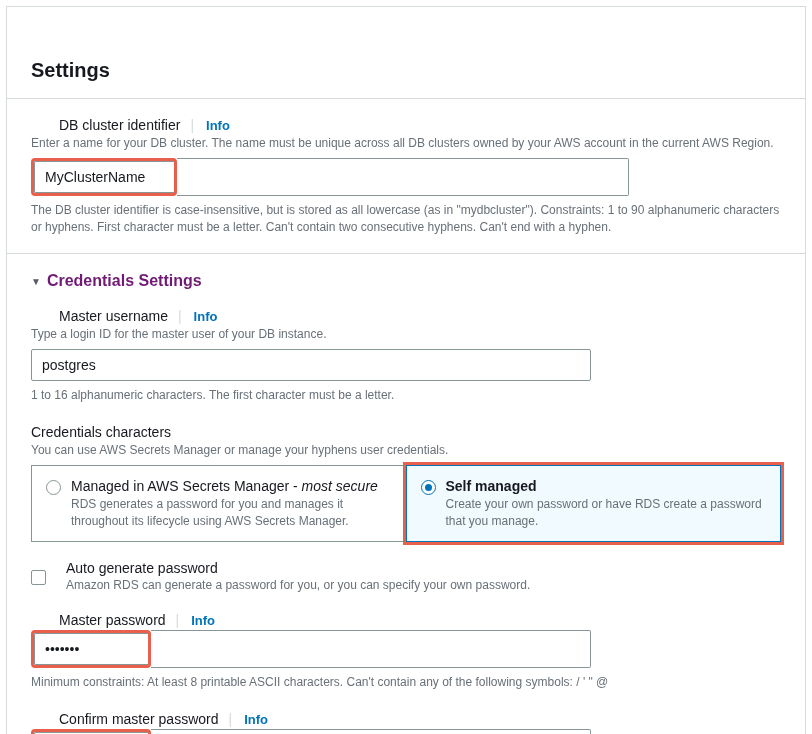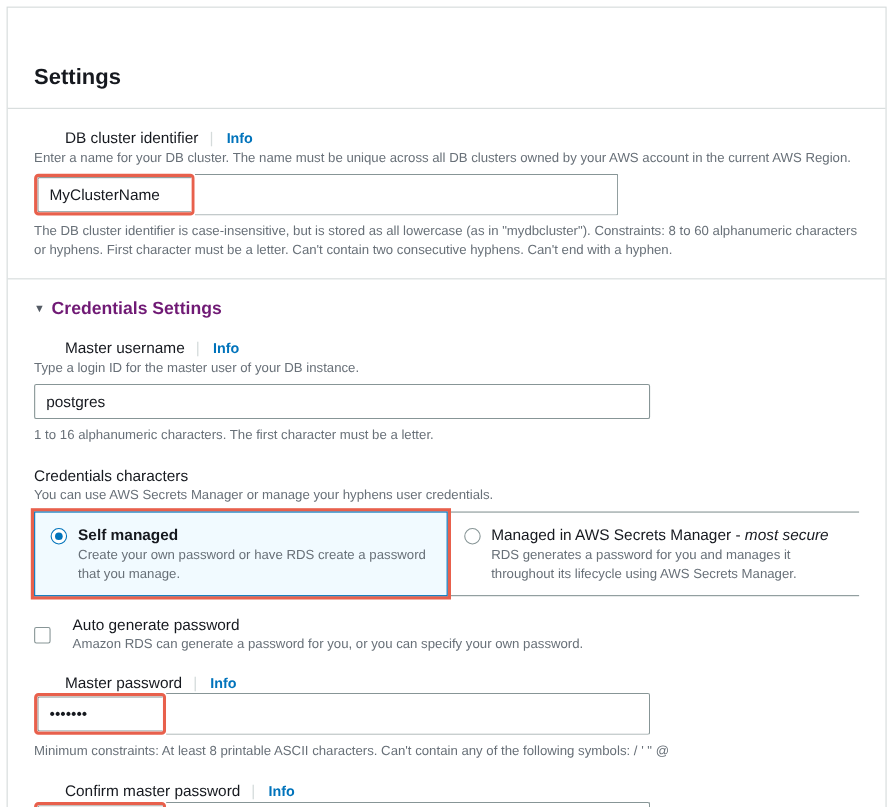--- a/index.html
+++ b/index.html
@@ -227,21 +227,21 @@
       color: #16191f;
       margin-bottom: 2px;
     }
     .checkbox-desc {
       font-size: 12px;
       color: #687078;
     }
     .cluster-input-wrap {
       display: flex;
       align-items: stretch;
-      width: 531px;
+      width: 598px;
       max-width: 100%;
     }
     .cluster-input-wrap .highlight-box .text-input {
       width: 140px;
       border-right: none;
       border-top-right-radius: 0;
       border-bottom-right-radius: 0;
     }
     .cluster-input-wrap .input-extend {
       flex: 1;
@@ -266,21 +266,21 @@
       <span class="info-divider">|</span>
       <span class="info-link">Info</span>
     </div>
     <div class="field-description">Enter a name for your DB cluster. The name must be unique across all DB clusters owned by your AWS account in the current AWS Region.</div>
     <div class="cluster-input-wrap">
       <span class="highlight-box">
         <input type="text" class="text-input" value="MyClusterName" style="">
       </span>
       <div class="input-extend"></div>
     </div>
-    <div class="field-help">The DB cluster identifier is case-insensitive, but is stored as all lowercase (as in "mydbcluster"). Constraints: 8 to 60 alphanumeric characters or hyphens. First character must be a letter. Can't contain two consecutive hyphens. Can't end with a hyphen.</div>
+    <div class="field-help">The DB cluster identifier is case-insensitive, but is stored as all lowercase (as in "mydbcluster"). Constraints: 1 to 90 alphanumeric characters or hyphens. First character must be a letter. Can't contain two consecutive hyphens. Can't end with a hyphen.</div>
   </div>
 
   <div class="section section-divider">
     <div class="collapsible-header">
       <span class="triangle">▼</span>
       <h2>Credentials Settings</h2>
     </div>
 
     <div class="field-group">
       <div class="field-label-row">
@@ -290,38 +290,38 @@
       </div>
       <div class="field-description">Type a login ID for the master user of your DB instance.</div>
       <input type="text" class="text-input text-input-wide" value="postgres" style="">
       <div class="field-help">1 to 16 alphanumeric characters. The first character must be a letter.</div>
     </div>
 
     <div class="field-group">
       <div class="credentials-label">Credentials characters</div>
       <div class="field-description">You can use AWS Secrets Manager or manage your hyphens user credentials.</div>
       <div class="radio-tiles">
+        <div class="radio-tile left">
+          <div class="radio-circle"></div>
+          <div class="radio-content">
+            <div class="radio-title">
+              <span>Managed in AWS Secrets Manager - </span><span class="italic">most secure</span>
+            </div>
+            <div class="radio-desc">RDS generates a password for you and manages it throughout its lifecycle using AWS Secrets Manager.</div>
+          </div>
+        </div>
         <div class="radio-tile selected highlighted">
           <div class="radio-circle checked"></div>
           <div class="radio-content">
             <div class="radio-title">
               <strong>Self managed</strong>
             </div>
             <div class="radio-desc">Create your own password or have RDS create a password that you manage.</div>
           </div>
         </div>
-        <div class="radio-tile left">
-          <div class="radio-circle"></div>
-          <div class="radio-content">
-            <div class="radio-title">
-              <span>Managed in AWS Secrets Manager - </span><span class="italic">most secure</span>
-            </div>
-            <div class="radio-desc">RDS generates a password for you and manages it throughout its lifecycle using AWS Secrets Manager.</div>
-          </div>
-        </div>
       </div>
 
       <div class="checkbox-row">
         <div class="checkbox-box"></div>
         <div class="checkbox-content">
           <div class="checkbox-title">Auto generate password</div>
           <div class="checkbox-desc">Amazon RDS can generate a password for you, or you can specify your own password.</div>
         </div>
       </div>
     </div>

